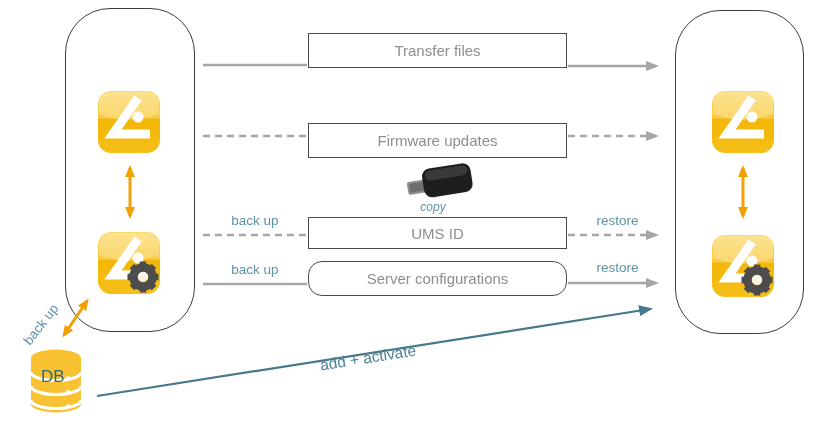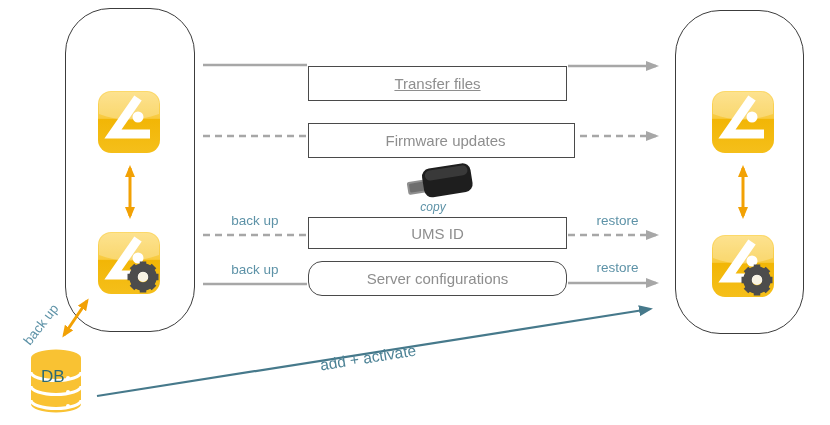--- a/index.html
+++ b/index.html
@@ -8,22 +8,22 @@
   .panel{position:absolute;border:1.4px solid #3c3c3c;border-radius:45px;background:#fff;}
   #old-panel{left:65px;top:8px;width:128px;height:322px;}
   #new-panel{left:675px;top:10px;width:127px;height:322px;}
   .panel-title{position:absolute;text-align:center;font-weight:bold;font-size:17.5px;
                color:#3d7081;letter-spacing:.2px;}
   #old-title{left:65px;top:36px;width:128px;}
   #new-title{left:675px;top:38px;width:127px;}
   .flow-box{position:absolute;left:308px;width:257px;border:1.5px solid #4a4a4a;
             background:#fff;color:#8e8e8e;font-size:15px;text-align:center;
             display:flex;align-items:center;justify-content:center;}
-  #flow-box-0{top:66px;height:33px;text-decoration:underline;}
-  #flow-box-1{top:123px;height:33px;padding-left:8px;}
+  #flow-box-0{top:33px;height:33px;}
+  #flow-box-1{top:123px;height:33px;}
   #flow-box-2{top:217px;height:30px;}
   #flow-box-3{top:261px;height:33px;border-radius:14px;}
   .mini-label{position:absolute;color:#5d92a7;font-size:13.5px;text-align:center;}
   #backup-label-ums{left:203px;top:213px;width:104px;}
   #backup-label-cfg{left:203px;top:262px;width:104px;}
   #restore-label-ums{left:565px;top:213px;width:105px;}
   #restore-label-cfg{left:565px;top:260px;width:105px;}
   #copy-label{left:400px;top:200px;width:66px;font-size:12px;font-style:italic;}
   #db-backup-label{left:0px;top:317px;width:82px;transform:rotate(-52deg);}
   #add-activate-label{position:absolute;left:278px;top:349px;width:180px;text-align:center;

